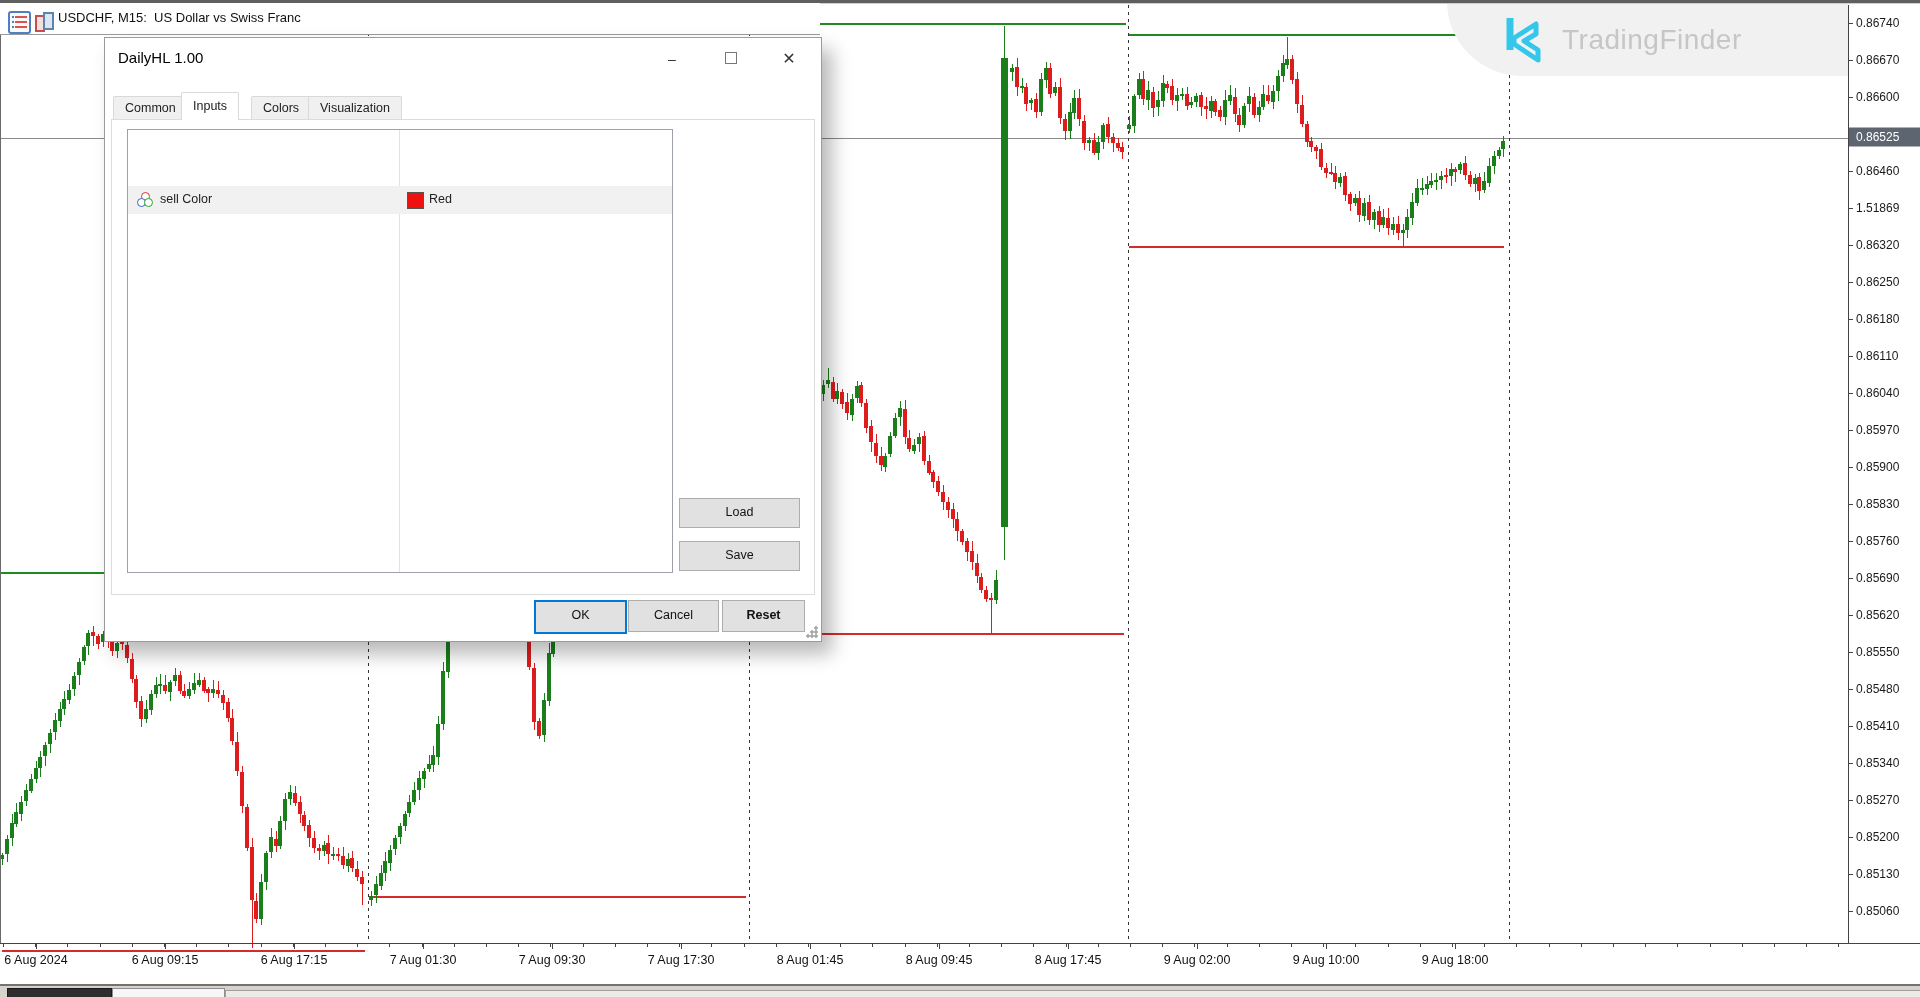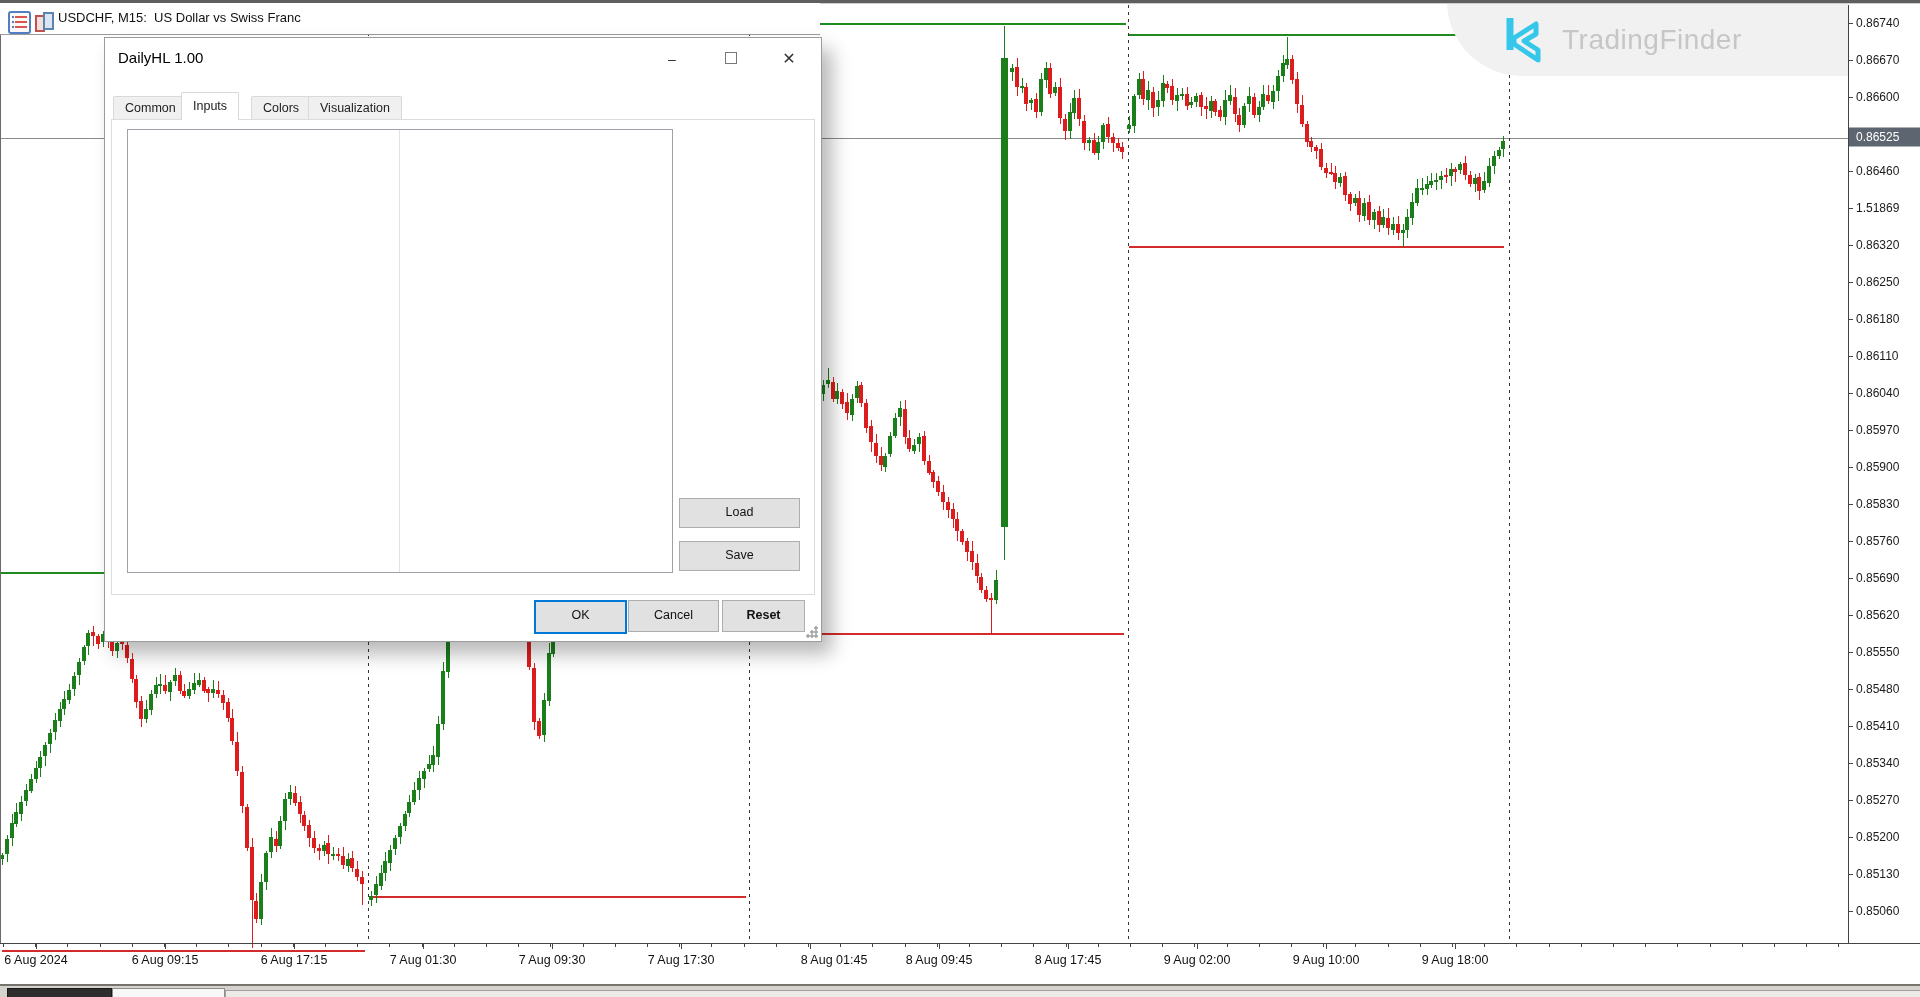--- a/index.html
+++ b/index.html
@@ -866,21 +866,21 @@
       <div class="tlabel" style="left: 165px;">6 Aug 09:15</div>
       <div class="ttick" style="left: 165px; height: 5px;"></div>
       <div class="tlabel" style="left: 294px;">6 Aug 17:15</div>
       <div class="ttick" style="left: 294px; height: 5px;"></div>
       <div class="tlabel" style="left: 423px;">7 Aug 01:30</div>
       <div class="ttick" style="left: 423px; height: 5px;"></div>
       <div class="tlabel" style="left: 552px;">7 Aug 09:30</div>
       <div class="ttick" style="left: 552px; height: 5px;"></div>
       <div class="tlabel" style="left: 681px;">7 Aug 17:30</div>
       <div class="ttick" style="left: 681px; height: 5px;"></div>
-      <div class="tlabel" style="left: 810px; margin-left: 24px;">8 Aug 01:45</div>
+      <div class="tlabel" style="left: 810px;">8 Aug 01:45</div>
       <div class="ttick" style="left: 810px; height: 5px;"></div>
       <div class="tlabel" style="left: 939px;">8 Aug 09:45</div>
       <div class="ttick" style="left: 939px; height: 5px;"></div>
       <div class="tlabel" style="left: 1068px;">8 Aug 17:45</div>
       <div class="ttick" style="left: 1068px; height: 5px;"></div>
       <div class="tlabel" style="left: 1197px;">9 Aug 02:00</div>
       <div class="ttick" style="left: 1197px; height: 5px;"></div>
       <div class="tlabel" style="left: 1326px;">9 Aug 10:00</div>
       <div class="ttick" style="left: 1326px; height: 5px;"></div>
       <div class="tlabel" style="left: 1455px;">9 Aug 18:00</div>
@@ -895,20 +895,30 @@
 
     <div class="tab" style="left:8px;">Common</div>
     <div class="tab active" style="left:76px;">Inputs</div>
     <div class="tab" style="left:146px;">Colors</div>
     <div class="tab" style="left:203px;">Visualization</div>
     <div id="tab-frame"></div>
 
     <div id="var-table">
       <div id="col-divider"></div>
 
+        <div class="trow selected" style="top: 56px;">
+          <span class="rgb-icon">
+            <b class="r"></b>
+            <b class="b"></b>
+            <b class="g"></b>
+          </span>
+          <span class="cell-var" style="left: 32px;">sell Color</span>
+          <span class="cell-val">Red</span>
+          <span class="swatch" style="background: rgb(238, 17, 17);"></span>
+        </div>
       </div>
 
     <div class="btn" id="btn-load">Load</div>
     <div class="btn" id="btn-save">Save</div>
     <div class="btn primary" id="btn-ok">OK</div>
     <div class="btn" id="btn-cancel">Cancel</div>
     <div class="btn" id="btn-reset">Reset</div>
     <div id="grip"></div>
   </div>
 

